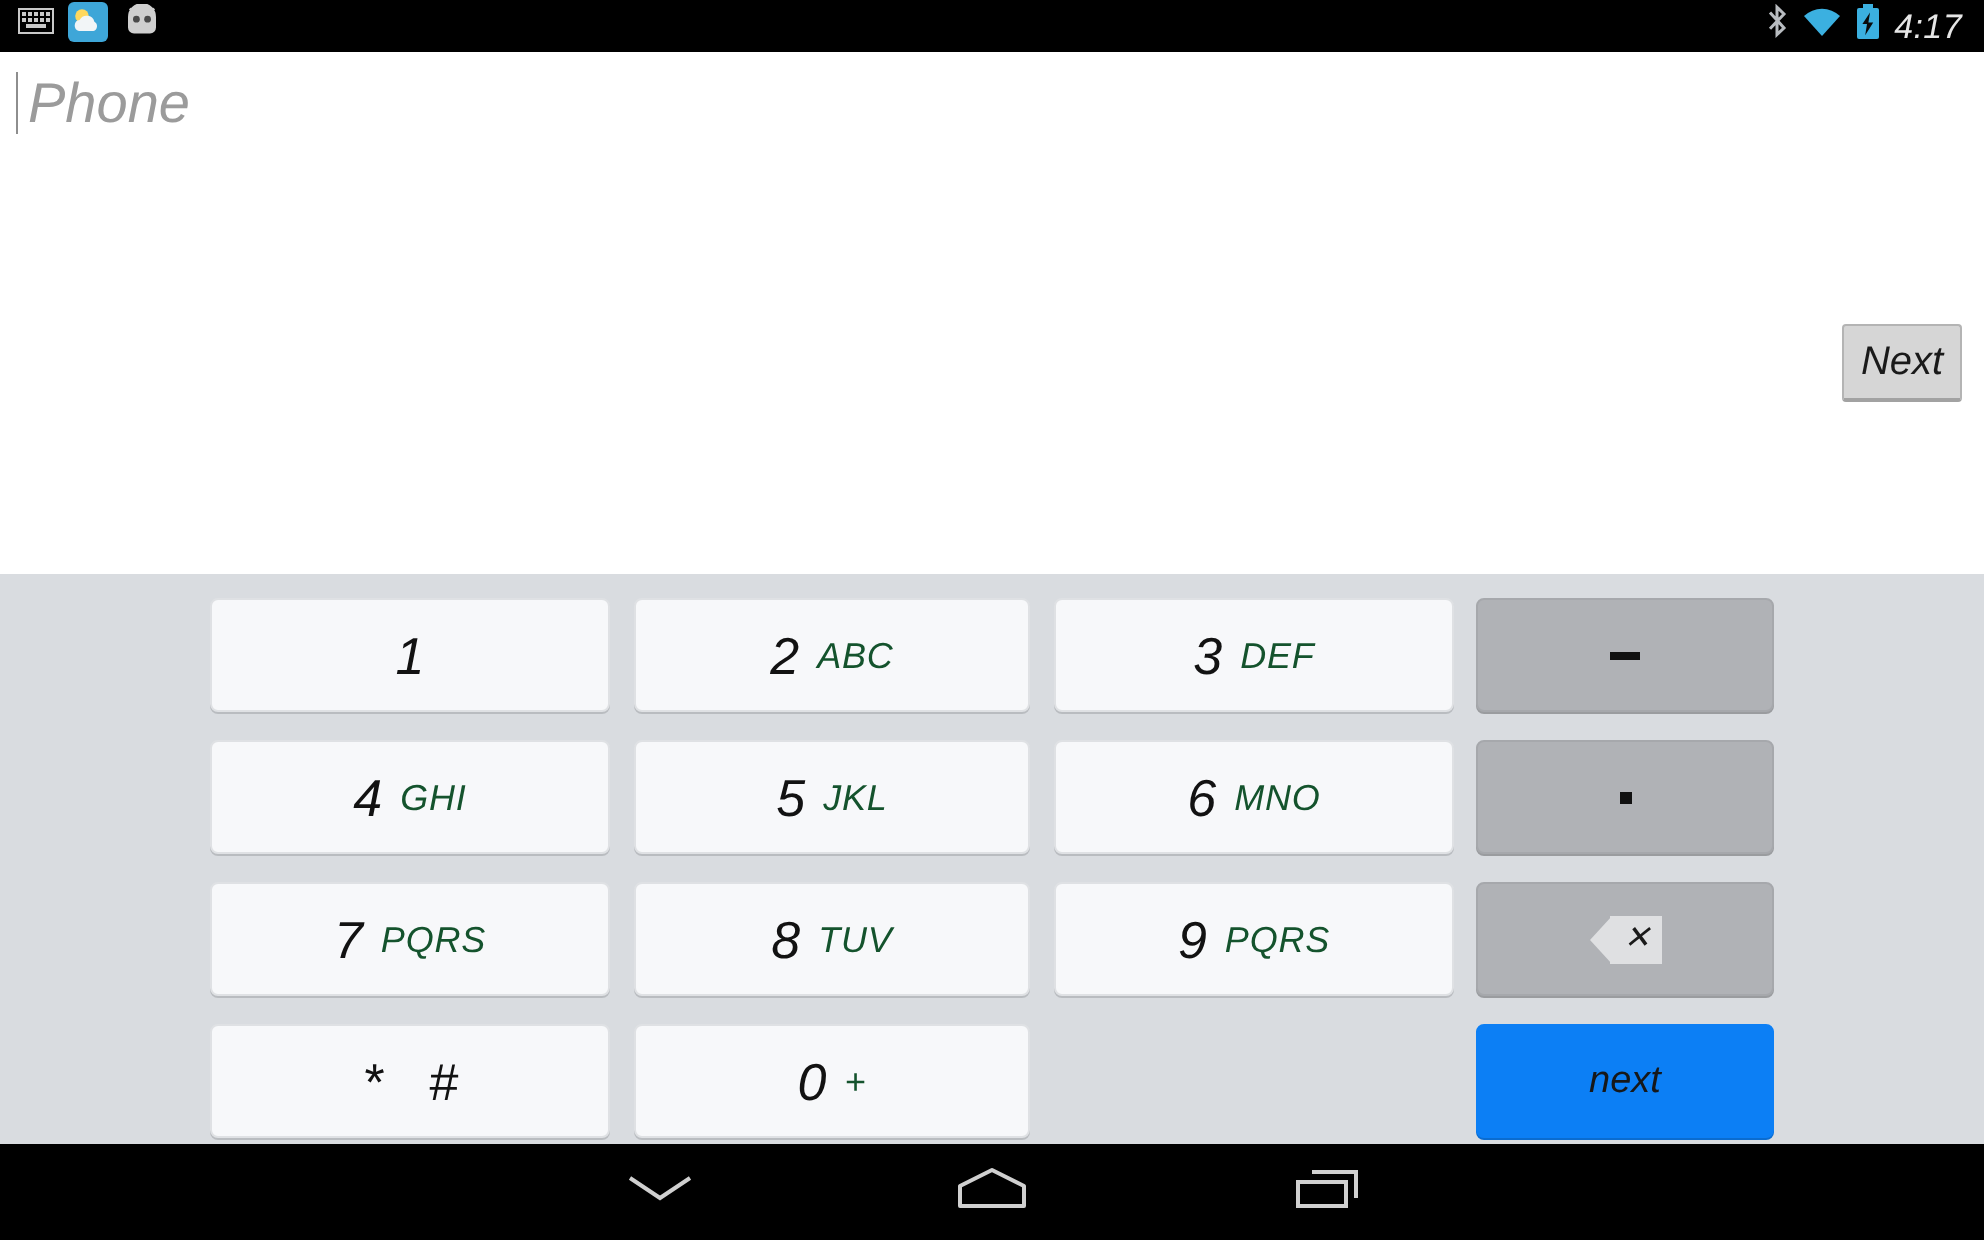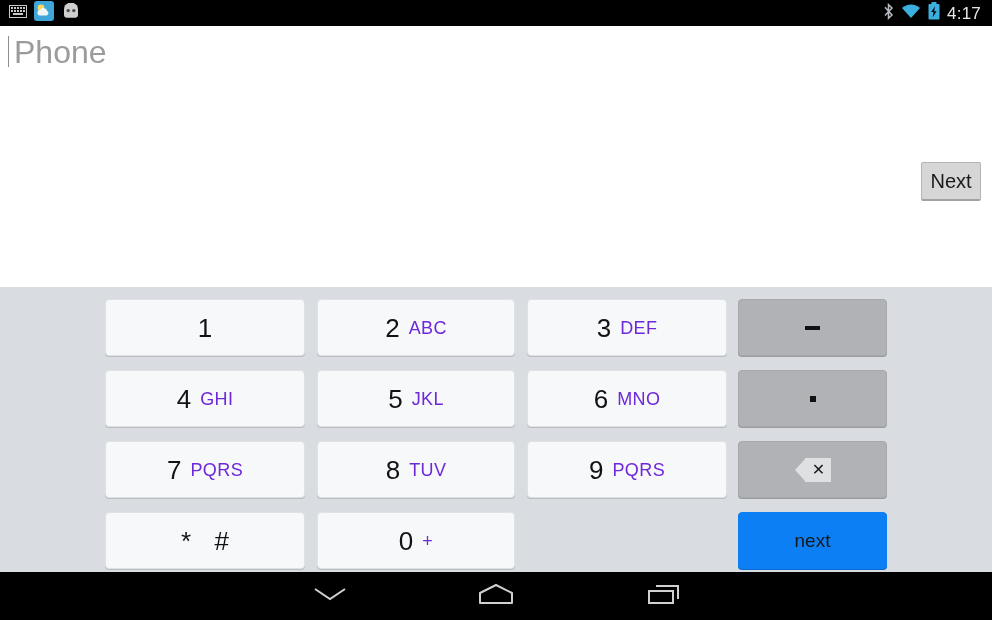--- a/index.html
+++ b/index.html
@@ -2,21 +2,21 @@
 <html><head>
 <meta charset="utf-8">
 <style>
   * { box-sizing: border-box; margin: 0; padding: 0; }
   html, body {
     width: 992px; height: 620px;
     background: #ffffff;
     font-family: "Liberation Sans", sans-serif;
     overflow: hidden;
   }
-  #screen { position: relative; width: 992px; height: 572px; background: #fff; }
+  #screen { position: relative; width: 992px; height: 572px; background: #fff; font-style: italic; }
 
   
   #status-bar {
     position: absolute; left: 0; top: 0; width: 992px; height: 26px;
     background: #000; display: flex; align-items: center;
   }
   #status-left { display: flex; align-items: center; gap: 7px; padding-left: 9px; }
   #status-right {
     margin-left: auto; display: flex; align-items: center;
     gap: 7px; padding-right: 11px;
@@ -34,21 +34,21 @@
   }
   #phone-field {
     position: absolute; left: 8px; top: 6px; width: 898px; height: 250px;
   }
   #phone-caret {
     position: absolute; left: 0px; top: 4px; width: 1px; height: 31px;
     background: #8e8e8e;
   }
   #phone-placeholder {
     position: absolute; left: 6px; top: 5px;
-    font-size: 32px; color: #9b9b9b; line-height: 30px;
+    font-size: 28px; color: #9b9b9b; line-height: 30px;
     font-family: "Liberation Sans", sans-serif; white-space: nowrap;
   }
   #field-underline {
     position: absolute; left: 8px; top: 275px; width: 898px; height: 8px;
     border-bottom: 2px solid #1a9ad4;
     border-left: 2px solid #1a9ad4;
     border-right: 2px solid #1a9ad4;
   }
   #next-button {
     position: absolute; left: 921px; top: 136px; width: 60px; height: 39px;
@@ -98,21 +98,21 @@
   
   .col-1 { left: 105px; width: 200px; }
   .col-2 { left: 317px; width: 198px; }
   .col-3 { left: 527px; width: 200px; }
   .col-4 { left: 738px; width: 149px; }
 
   .key-digit {
     font-size: 26px; color: #121212; line-height: 1;
   }
   .key-letters {
-    font-size: 18px; color: #6d28d9; line-height: 1; margin-left: 9px;
+    font-size: 18px; color: #14532d; line-height: 1; margin-left: 9px;
     letter-spacing: .4px;
   }
   .key-word {
     font-size: 19px; color: #16181a; line-height: 1;
   }
   .key-sym {
     font-size: 26px; color: #121212; line-height: 1; letter-spacing: 8px;
     padding-left: 8px;
   }
   .key-dash {

